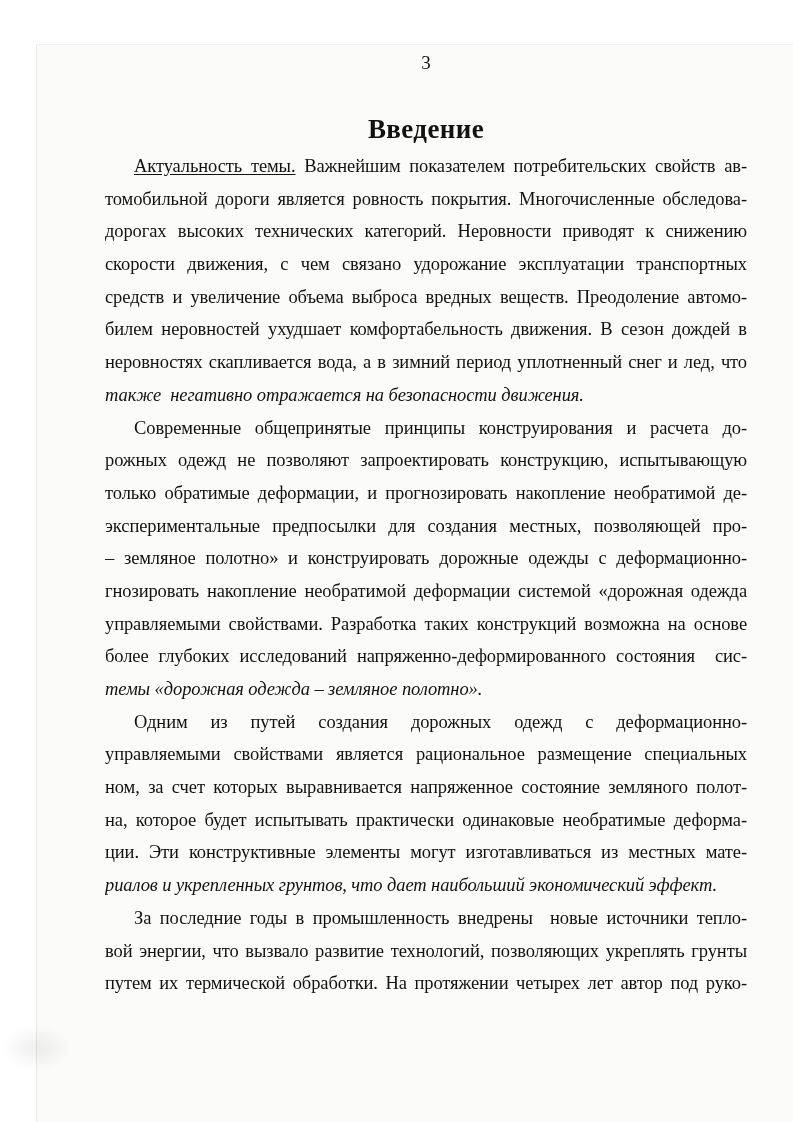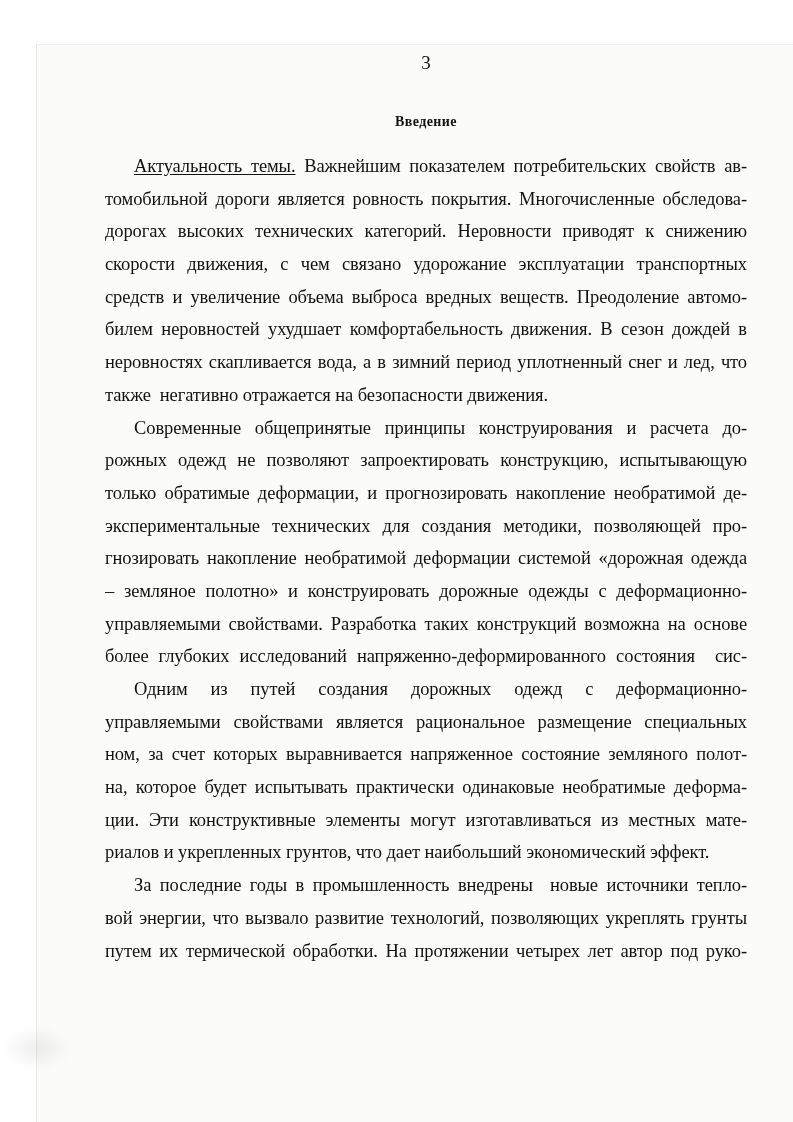--- a/index.html
+++ b/index.html
@@ -46,41 +46,42 @@
     width: 642px;
     text-align: center;
     font-size: 19px;
   }
   .doc-title {
     position: absolute;
     left: 105px; top: 114px;
     width: 642px;
     text-align: center;
     font-weight: bold;
-    font-size: 14px;
+    font-size: 27px;
     letter-spacing: 0.4px;
   }
   .text-block {
     position: absolute;
     left: 105px; top: 150px;
     width: 642px;
   }
   .line {
     height: 32.7px;
     line-height: 32.7px;
     font-size: 18.5px;
     letter-spacing: -0.1px;
     text-align: justify;
     text-align-last: justify;
     white-space: normal;
     overflow: hidden;
   }
   .line.no-just {
     text-align: center;
     text-align-last: left;
+    font-style: italic;
   }
   .line.indent {
     text-indent: 29px;
   }
   .u {
     text-decoration: underline;
     text-underline-offset: 2px;
   }
 </style>
 </head>
@@ -100,25 +101,26 @@
       <div class="line">томобильной дороги является ровность покрытия. Многочисленные обследова-</div>
       <div class="line">дорогах высоких технических категорий. Неровности приводят к снижению</div>
       <div class="line">скорости движения, с чем связано удорожание эксплуатации транспортных</div>
       <div class="line">средств и увеличение объема выброса вредных веществ. Преодоление автомо-</div>
       <div class="line">билем неровностей ухудшает комфортабельность движения. В сезон дождей в</div>
       <div class="line">неровностях скапливается вода, а в зимний период уплотненный снег и лед, что</div>
       <div class="line no-just">также&nbsp; негативно отражается на безопасности движения.</div>
       <div class="line indent">Современные общепринятые принципы конструирования и расчета до-</div>
       <div class="line">рожных одежд не позволяют запроектировать конструкцию, испытывающую</div>
       <div class="line">только обратимые деформации, и прогнозировать накопление необратимой де-</div>
-      <div class="line">экспериментальные технических для создания методики, позволяющей про-</div>
+      <div class="line">экспериментальные предпосылки для создания местных, позволяющей про-</div>
+      <div class="line">– земляное полотно» и конструировать дорожные одежды с деформационно-</div>
       <div class="line">гнозировать накопление необратимой деформации системой «дорожная одежда</div>
-      <div class="line">– земляное полотно» и конструировать дорожные одежды с деформационно-</div>
       <div class="line">управляемыми свойствами. Разработка таких конструкций возможна на основе</div>
       <div class="line">более глубоких исследований напряженно-деформированного состояния&nbsp; сис-</div>
+      <div class="line no-just">темы «дорожная одежда – земляное полотно».</div>
       <div class="line indent">Одним из путей создания дорожных одежд с деформационно-</div>
       <div class="line">управляемыми свойствами является рациональное размещение специальных</div>
       <div class="line">ном, за счет которых выравнивается напряженное состояние земляного полот-</div>
       <div class="line">на, которое будет испытывать практически одинаковые необратимые деформа-</div>
       <div class="line">ции. Эти конструктивные элементы могут изготавливаться из местных мате-</div>
       <div class="line no-just">риалов и укрепленных грунтов, что дает наибольший экономический эффект.</div>
       <div class="line indent">За последние годы в промышленность внедрены&nbsp; новые источники тепло-</div>
       <div class="line">вой энергии, что вызвало развитие технологий, позволяющих укреплять грунты</div>
       <div class="line">путем их термической обработки. На протяжении четырех лет автор под руко-</div>
     </div>

